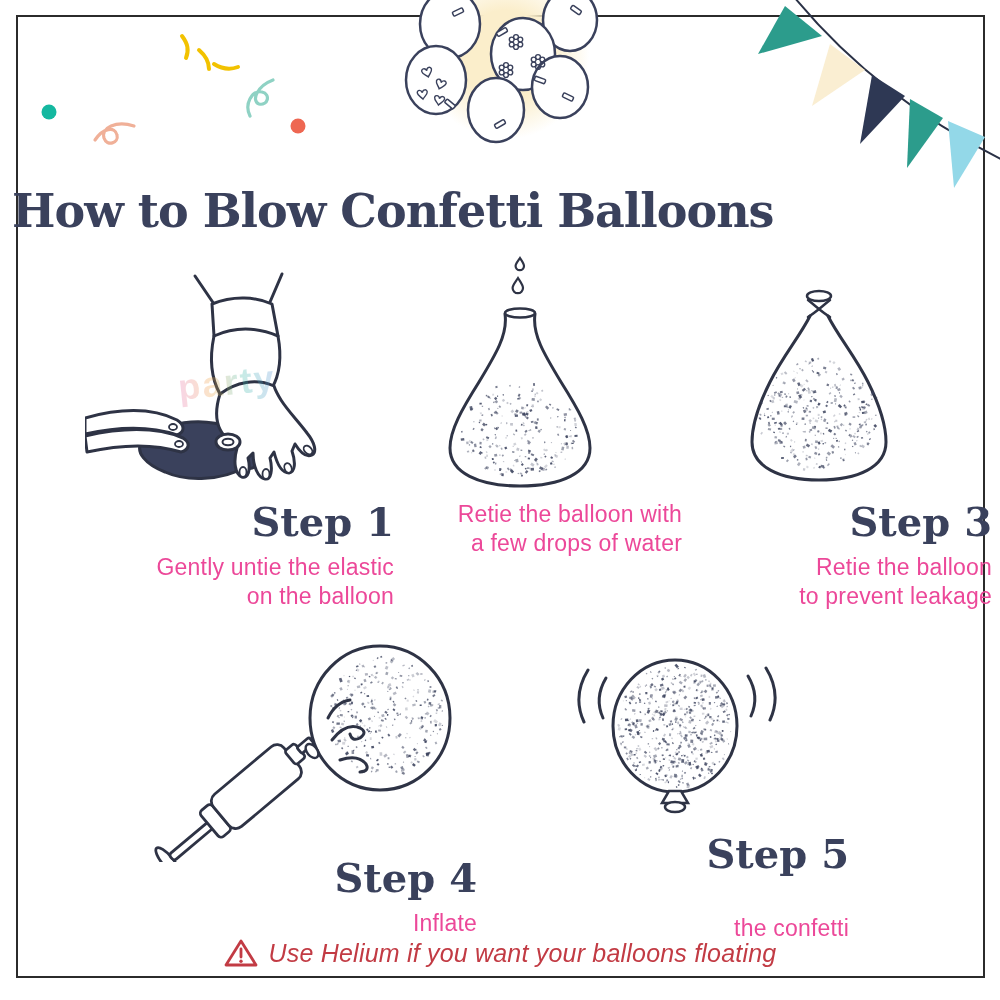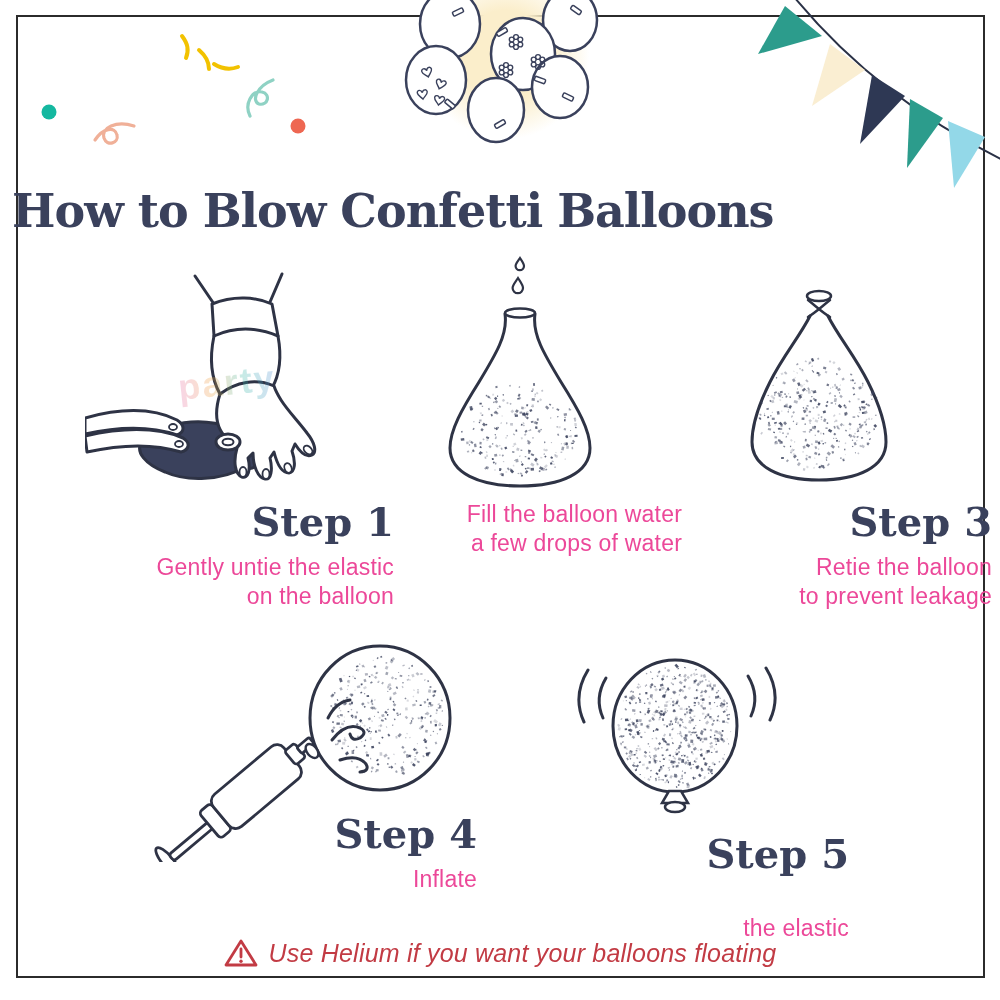--- a/index.html
+++ b/index.html
@@ -1542,36 +1542,36 @@
       <path d="M176,34 q12,20 3,40"></path>
     </g>
   </svg>
 
   <div class="abs step-text" style="left:50px;top:500px">
     <h2 class="step-label">Step 1</h2>
     <p class="step-desc"><span>Gently untie the elastic</span><br>
       <span>on the balloon</span></p>
   </div>
   <div class="abs step-text" style="left:338px;top:500px">
-    <p class="step-desc"><span>Fill the balloon water</span><br>
+    <p class="step-desc"><span>Retie the balloon with</span><br>
       <span>a few drops of water</span></p>
   </div>
   <div class="abs step-text" style="left:648px;top:500px">
     <h2 class="step-label">Step 3</h2>
     <p class="step-desc"><span>Retie the balloon</span><br>
       <span>to prevent leakage</span></p>
   </div>
-  <div class="abs step-text" style="left:133px;top:812px">
+  <div class="abs step-text" style="left:133px;top:856px">
     <h2 class="step-label">Step 4</h2>
     <p class="step-desc"><span>Inflate</span></p>
   </div>
   <div class="abs step-text" style="left:505px;top:832px">
     <h2 class="step-label">Step 5</h2>
     <p class="step-desc"><br>
-      <span>the elastic</span></p>
+      <span>the confetti</span></p>
   </div>
 
   <div class="abs warning">
     <svg width="34" height="30" viewBox="0 0 34 30">
       <path d="M17,3 L32,27 L2,27 Z" fill="none" stroke="#c23b44" stroke-width="2.8" stroke-linejoin="round"></path>
       <line x1="17" y1="11" x2="17" y2="19" stroke="#c23b44" stroke-width="2.8" stroke-linecap="round"></line>
       <circle cx="17" cy="23.2" r="1.7" fill="#c23b44"></circle>
     </svg>
     <span class="warning-text">Use Helium if you want your balloons floating</span>
   </div>

